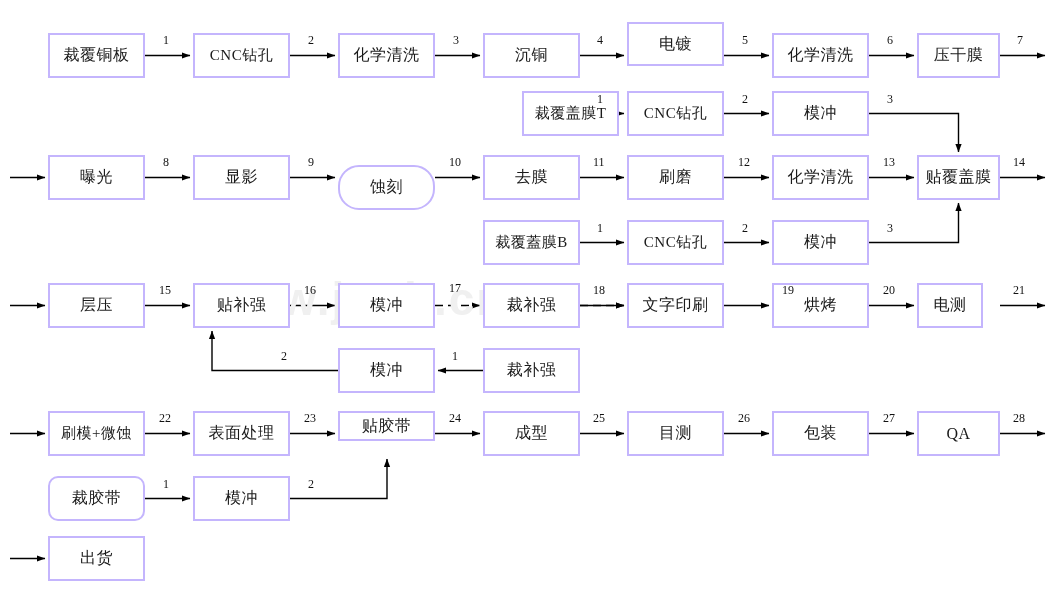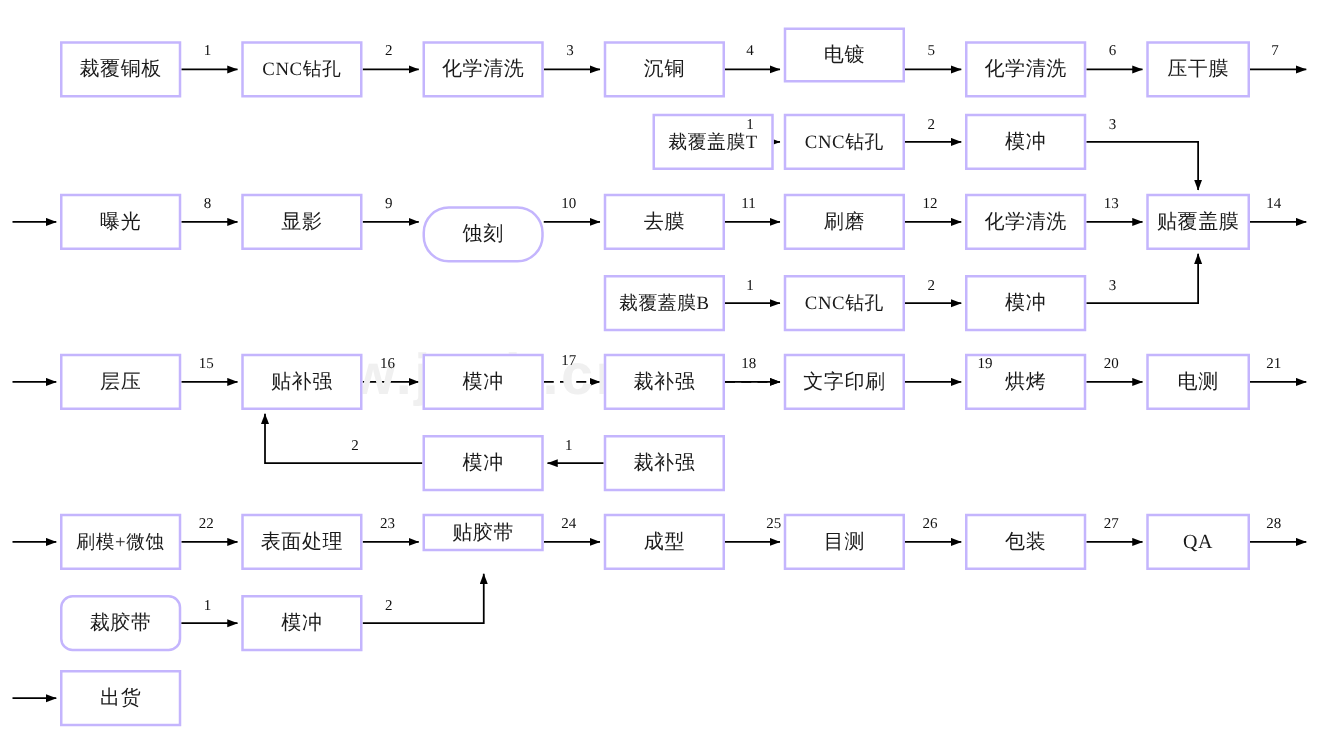--- a/index.html
+++ b/index.html
@@ -112,21 +112,21 @@
       <div class="node" style="left: 917px; top: 155px; width: 83px; height: 45px;">贴覆盖膜</div>
       <div class="node small" style="left: 483px; top: 220px; width: 97px; height: 45px;">裁覆蓋膜B</div>
       <div class="node small" style="left: 627px; top: 220px; width: 97px; height: 45px;">CNC钻孔</div>
       <div class="node" style="left: 772px; top: 220px; width: 97px; height: 45px;">模冲</div>
       <div class="node" style="left: 48px; top: 283px; width: 97px; height: 45px;">层压</div>
       <div class="node" style="left: 193px; top: 283px; width: 97px; height: 45px;">贴补强</div>
       <div class="node" style="left: 338px; top: 283px; width: 97px; height: 45px;">模冲</div>
       <div class="node" style="left: 483px; top: 283px; width: 97px; height: 45px;">裁补强</div>
       <div class="node" style="left: 627px; top: 283px; width: 97px; height: 45px;">文字印刷</div>
       <div class="node" style="left: 772px; top: 283px; width: 97px; height: 45px;">烘烤</div>
-      <div class="node" style="left: 917px; top: 283px; width: 83px; height: 45px;">电测</div>
+      <div class="node" style="left: 917px; top: 283px; width: 66px; height: 45px;">电测</div>
       <div class="node" style="left: 338px; top: 348px; width: 97px; height: 45px;">模冲</div>
       <div class="node" style="left: 483px; top: 348px; width: 97px; height: 45px;">裁补强</div>
       <div class="node small" style="left: 48px; top: 411px; width: 97px; height: 45px;">刷模+微蚀</div>
       <div class="node" style="left: 193px; top: 411px; width: 97px; height: 45px;">表面处理</div>
       <div class="node" style="left: 338px; top: 411px; width: 97px; height: 30px;">贴胶带</div>
       <div class="node" style="left: 483px; top: 411px; width: 97px; height: 45px;">成型</div>
       <div class="node" style="left: 627px; top: 411px; width: 97px; height: 45px;">目测</div>
       <div class="node" style="left: 772px; top: 411px; width: 97px; height: 45px;">包装</div>
       <div class="node" style="left: 917px; top: 411px; width: 83px; height: 45px;">QA</div>
       <div class="node" style="left: 48px; top: 476px; width: 97px; height: 45px; border-radius: 10px;">裁胶带</div>
@@ -159,20 +159,20 @@
       <span class="edge-label" style="left: 449px; top: 281px;">17</span>
       <span class="edge-label" style="left: 593px; top: 283px;">18</span>
       <span class="edge-label" style="left: 738px; top: 283px; margin-left: 44px;">19</span>
       <span class="edge-label" style="left: 883px; top: 283px;">20</span>
       <span class="edge-label" style="left: 1013px; top: 283px;">21</span>
       <span class="edge-label" style="left: 452px; top: 349px;">1</span>
       <span class="edge-label" style="left: 281px; top: 349px;">2</span>
       <span class="edge-label" style="left: 159px; top: 411px;">22</span>
       <span class="edge-label" style="left: 304px; top: 411px;">23</span>
       <span class="edge-label" style="left: 449px; top: 411px;">24</span>
-      <span class="edge-label" style="left: 613px; top: 411px;">25</span>
+      <span class="edge-label" style="left: 593px; top: 411px;">25</span>
       <span class="edge-label" style="left: 738px; top: 411px;">26</span>
       <span class="edge-label" style="left: 883px; top: 411px;">27</span>
       <span class="edge-label" style="left: 1013px; top: 411px;">28</span>
       <span class="edge-label" style="left: 163px; top: 477px;">1</span>
       <span class="edge-label" style="left: 308px; top: 477px;">2</span>
     </div>
 </div>
 
 </body></html>

